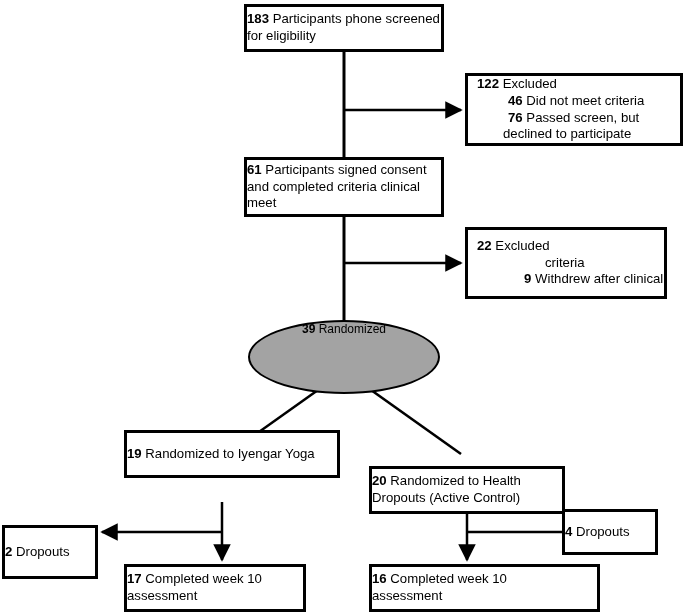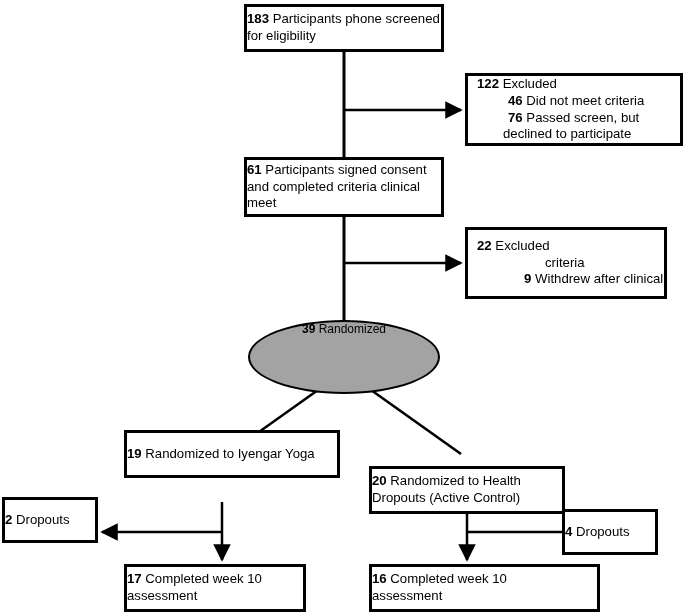--- a/index.html
+++ b/index.html
@@ -56,21 +56,21 @@
   }
 
   
   #node-screened   { left: 244px; top: 4px;   width: 200px; height: 48px; }
   #node-excluded1  { left: 465px; top: 73px;  width: 218px; height: 73px; }
   #node-consent    { left: 244px; top: 157px; width: 200px; height: 60px; }
   #node-excluded2  { left: 465px; top: 227px; width: 202px; height: 72px; }
   #node-randomized { left: 248px; top: 320px; width: 192px; height: 74px; }
   #node-yoga       { left: 124px; top: 430px; width: 216px; height: 48px; }
   #node-health     { left: 369px; top: 454px; width: 196px; height: 48px; margin-top: 12px; }
-  #node-dropouts-l { left: 2px;   top: 497px; width: 96px;  height: 46px; }
+  #node-dropouts-l { left: 2px;   top: 525px; width: 96px;  height: 54px; }
   #node-dropouts-r { left: 562px; top: 509px; width: 96px;  height: 46px; }
   #node-complete-l { left: 124px; top: 564px; width: 182px; height: 48px; }
   #node-complete-r { left: 369px; top: 564px; width: 231px; height: 48px; }
 </style>
 </head>
 <body>
 
 <div id="diagram">
 
   <svg id="connectors" viewBox="0 0 685 615" xmlns="http://www.w3.org/2000/svg">

